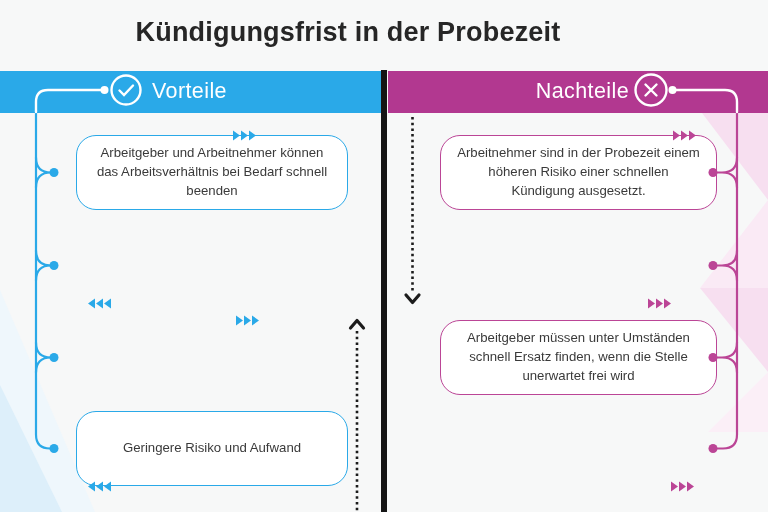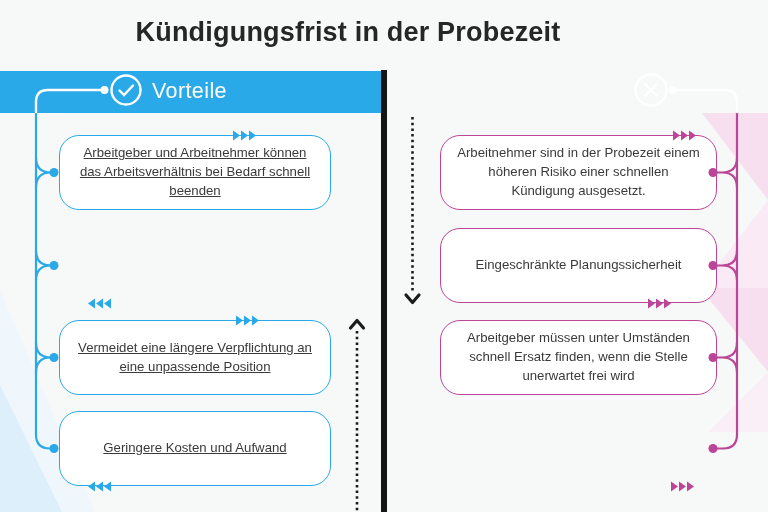--- a/index.html
+++ b/index.html
@@ -25,21 +25,21 @@
   .bar-left .label{left:152px;}
   .bar-right .label{right:139px;}
 
   .divider{position:absolute;left:381px;top:70px;width:6px;height:442px;
     background:var(--divider);z-index:4;}
 
   .card{position:absolute;width:272px;height:75px;background:#fff;border-radius:20px;
     display:flex;align-items:center;justify-content:center;text-align:center;
     padding:0 15px;box-sizing:border-box;z-index:5;
     font-size:13.2px;line-height:1.42;color:var(--text);}
-  .card.l{left:59px;border:1.7px solid var(--blue);text-decoration:underline;}
+  .card.l{left:76px;border:1.7px solid var(--blue);}
   .card.r{left:440px;width:277px;border:1.7px solid var(--magenta-line);}
   .y1{top:135px;} .y2{top:228px;} .y3{top:320px;} .y4{top:411px;}
 
   .st-blue{stroke:var(--blue);stroke-width:2.2;fill:none;}
   .fl-blue{fill:var(--blue);stroke:none;}
   .st-mag{stroke:var(--magenta-line);stroke-width:2.2;fill:none;}
   .fl-mag{fill:var(--magenta-line);stroke:none;}
   .st-white{stroke:#fff;stroke-width:2.4;fill:none;stroke-linecap:round;}
   .fl-white{fill:#fff;stroke:none;}
   .st-dot{stroke:var(--dotted);stroke-width:2.6;fill:none;}
@@ -57,38 +57,35 @@
     <polygon points="768,200 768,288 700,288" fill="#FAEAF5"></polygon>
     <polygon points="700,288 768,288 768,372" fill="#F7DFF0"></polygon>
     <polygon points="768,372 768,432 708,432" fill="#FBEFF7"></polygon>
   </svg>
 
   <div class="page-title">Kündigungsfrist in der Probezeit</div>
 
   <div class="bar bar-left">
     <span class="label">Vorteile</span>
   </div>
+  <div class="bar bar-right">
+    <span class="label">Nachteile</span>
+  </div>
 
   <div class="divider"></div>
 
   <div class="card l y1">
       <span>Arbeitgeber und Arbeitnehmer können das Arbeitsverhältnis bei Bedarf schnell beenden</span>
     </div>
-  <div class="card l y3">
-      <span>Vermeidet eine längere Verpflichtung an eine unpassende Position</span>
-    </div>
   <div class="card l y4">
-      <span>Geringere Kosten und Aufwand</span>
+      <span>Geringere Risiko und Aufwand</span>
     </div>
 
   <div class="card r y1">
       <span>Arbeitnehmer sind in der Probezeit einem höheren Risiko einer schnellen Kündigung ausgesetzt.</span>
-    </div>
-  <div class="card r y2">
-      <span>Eingeschränkte Planungssicherheit</span>
     </div>
   <div class="card r y3">
       <span>Arbeitgeber müssen unter Umständen schnell Ersatz finden, wenn die Stelle unerwartet frei wird</span>
     </div>
 
   <svg class="overlay-svg" viewBox="0 0 768 512">
 
     <g>
       <path class="st-blue" d="M36,112 L36,434.5 Q36,448.5 50,448.5 L52,448.5"></path>
       <path class="st-blue" d="M36,157.5 Q36,172.5 51,172.5 M36,187.5 Q36,172.5 51,172.5"></path>

